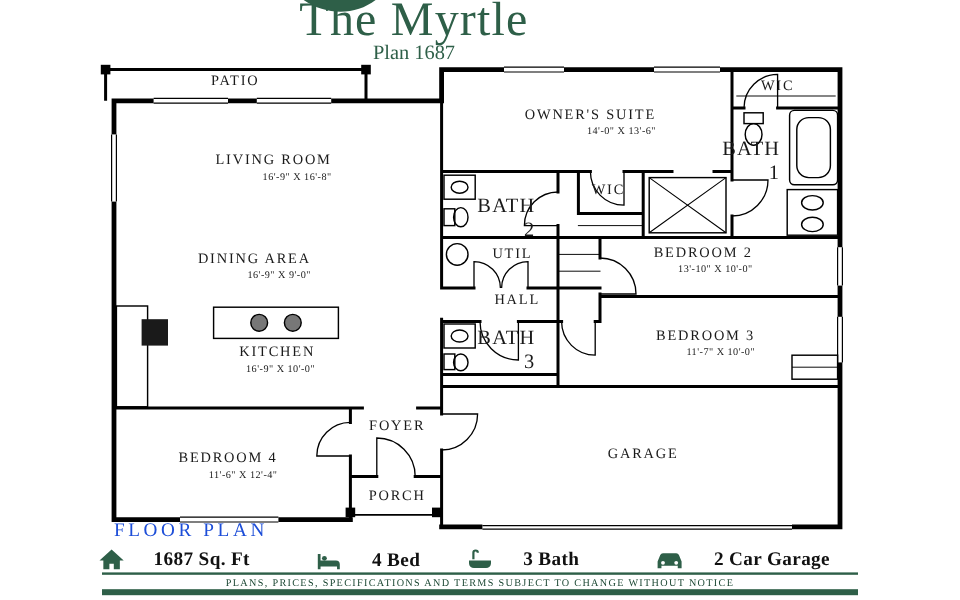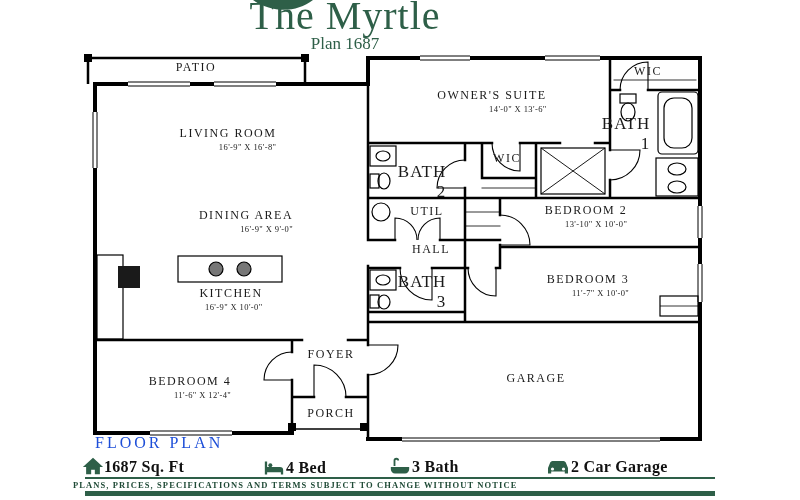--- a/index.html
+++ b/index.html
@@ -7,24 +7,24 @@
   body{position:relative;background:#fff;font-family:"Liberation Serif",serif;overflow:hidden}
   .header{position:absolute;left:0;top:-4px;width:690px;text-align:center}
   .title{font-size:40px;color:#2e5f48;letter-spacing:1px;line-height:1.0}
   .subtitle{font-size:17px;color:#2e5f48;margin-top:-2px}
   .plan-svg{position:absolute;left:0;top:0}
   .room-label{position:absolute;transform:translateX(-50%);text-align:right;color:#1a1a1a;white-space:nowrap}
   .rn{font-size:12px;letter-spacing:1.5px}
   .rd{font-size:8.5px;letter-spacing:.4px;margin-top:1px;color:#222}
   .bath .rn{font-size:17px;letter-spacing:1px;line-height:1.15}
   .caption{position:absolute;left:95px;top:434px;font-size:16px;letter-spacing:3px;color:#1d4ed8}
-  .stat{position:absolute;display:flex;align-items:center;gap:0;height:24px}
+  .stat{position:absolute;display:flex;align-items:center;gap:24px;height:24px}
   .stat-label{font-size:16px;font-weight:bold;color:#111;letter-spacing:.3px}
   .grline{position:absolute;background:#2e5f48}
-  .disclaimer{position:absolute;left:73px;top:480px;width:630px;text-align:left;font-size:8.5px;letter-spacing:1.1px;color:#1f4a36;font-weight:bold}
+  .disclaimer{position:absolute;left:85px;top:480px;width:630px;text-align:center;font-size:8.5px;letter-spacing:1.1px;color:#1f4a36;font-weight:normal}
 </style>
 </head>
 <body>
 
 <div class="header">
   <div class="title">The Myrtle</div>
   <div class="subtitle">Plan 1687</div>
 </div>
 
 <svg class="plan-svg" width="800" height="500" viewBox="0 0 800 500">
@@ -148,21 +148,21 @@
     <div class="rn">BATH</div>
     <div class="rn">1</div>
   </div>
 <div class="room-label" style="left:507px;top:151px">
     <div class="rn">WIC</div>
   </div>
 <div class="room-label bath" style="left:422px;top:162px">
     <div class="rn">BATH</div>
     <div class="rn">2</div>
   </div>
-<div class="room-label" style="left:246px;top:208px">
+<div class="room-label" style="left:212px;top:208px">
     <div class="rn">DINING AREA</div>
     <div class="rd">16'-9" X 9'-0"</div>
   </div>
 <div class="room-label" style="left:427px;top:204px">
     <div class="rn">UTIL</div>
   </div>
 <div class="room-label" style="left:431px;top:242px">
     <div class="rn">HALL</div>
   </div>
 <div class="room-label" style="left:586px;top:203px">

